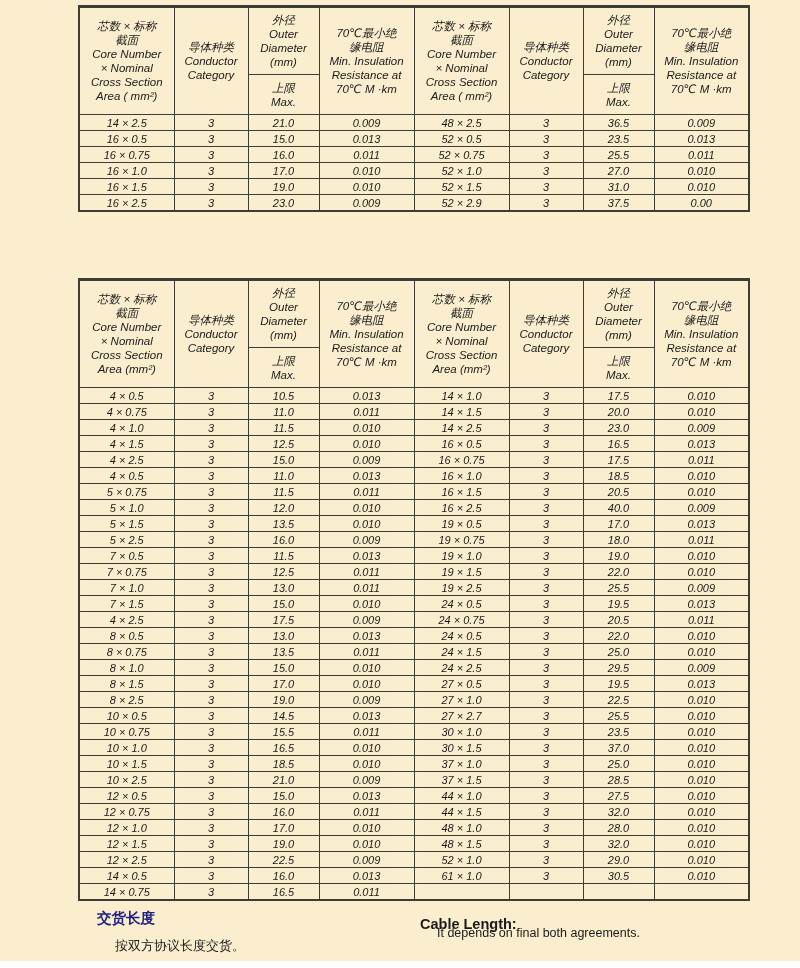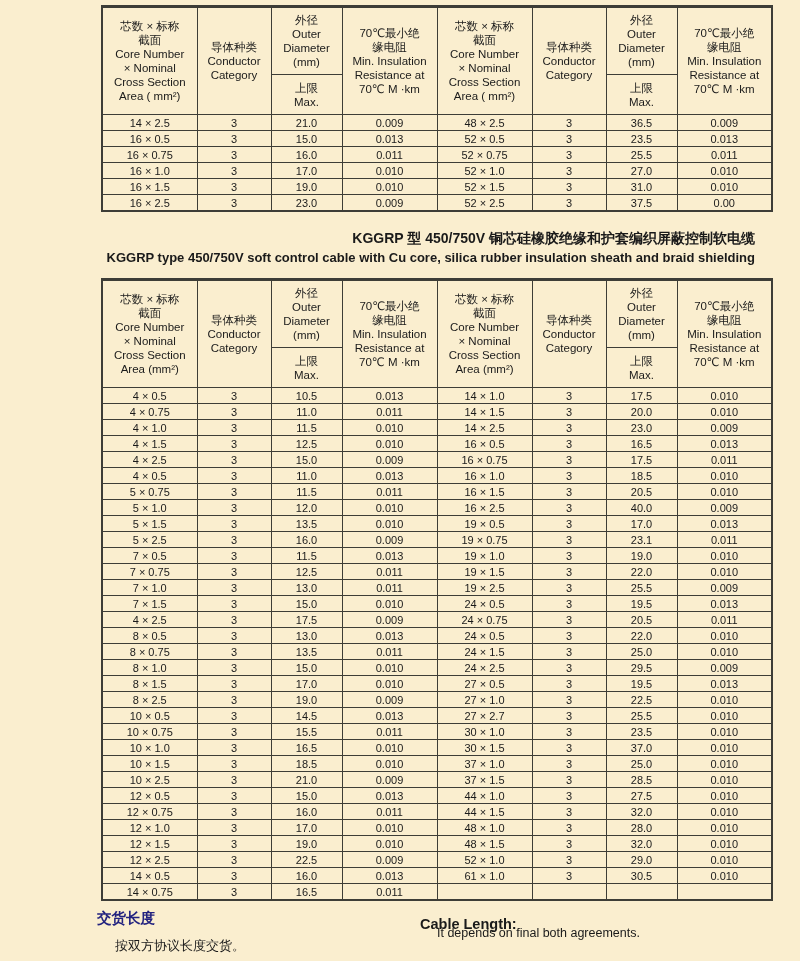--- a/index.html
+++ b/index.html
@@ -13,21 +13,21 @@
     width:800px;height:968px;position:relative;
     background:var(--bg);
     font-family:"Liberation Sans","DejaVu Sans",sans-serif;
     color:var(--ink);
     overflow:hidden;
   }
   .sheet{position:absolute;inset:0;}
   table.spec{
     border-collapse:collapse;table-layout:fixed;width:670px;
     border:2px solid var(--line);border-top:3px solid var(--line);
-    position:absolute;left:101px;
+    position:absolute;left:78px;font-style:italic;
   }
   #table1{top:5px;}
   #table2{top:278px;}
   table.spec th,table.spec td{
     border:1px solid var(--line);
     text-align:center;vertical-align:middle;
     padding:0;font-weight:400;color:var(--ink);
   }
   table.spec thead tr.h-main{height:68px;}
   table.spec thead tr.h-sub{height:40px;}
@@ -178,32 +178,28 @@
           <td>52 × 1.5</td>
           <td>3</td>
           <td>31.0</td>
           <td>0.010</td>
         </tr>
         <tr>
           <td>16 × 2.5</td>
           <td>3</td>
           <td>23.0</td>
           <td>0.009</td>
-          <td>52 × 2.5</td>
+          <td>52 × 2.9</td>
           <td>3</td>
           <td>37.5</td>
           <td>0.00</td>
         </tr>
       </tbody>
   </table>
 
-  <div class="title-block">
-    <div class="title-cn">KGGRP 型 450/750V 铜芯硅橡胶绝缘和护套编织屏蔽控制软电缆</div>
-    <div class="title-en">KGGRP type 450/750V soft control cable with Cu core, silica rubber insulation sheath and braid shielding</div>
-  </div>
 
   <table class="spec" id="table2">
     <colgroup>
       <col style="width:95px">
         <col style="width:74px">
         <col style="width:71px">
         <col style="width:95px">
       <col style="width:95px">
         <col style="width:74px">
         <col style="width:71px">
@@ -366,21 +362,21 @@
           <td>17.0</td>
           <td>0.013</td>
         </tr>
         <tr>
           <td>5 × 2.5</td>
           <td>3</td>
           <td>16.0</td>
           <td>0.009</td>
           <td>19 × 0.75</td>
           <td>3</td>
-          <td>23.1</td>
+          <td>18.0</td>
           <td>0.011</td>
         </tr>
         <tr>
           <td>7 × 0.5</td>
           <td>3</td>
           <td>11.5</td>
           <td>0.013</td>
           <td>19 × 1.0</td>
           <td>3</td>
           <td>19.0</td>

